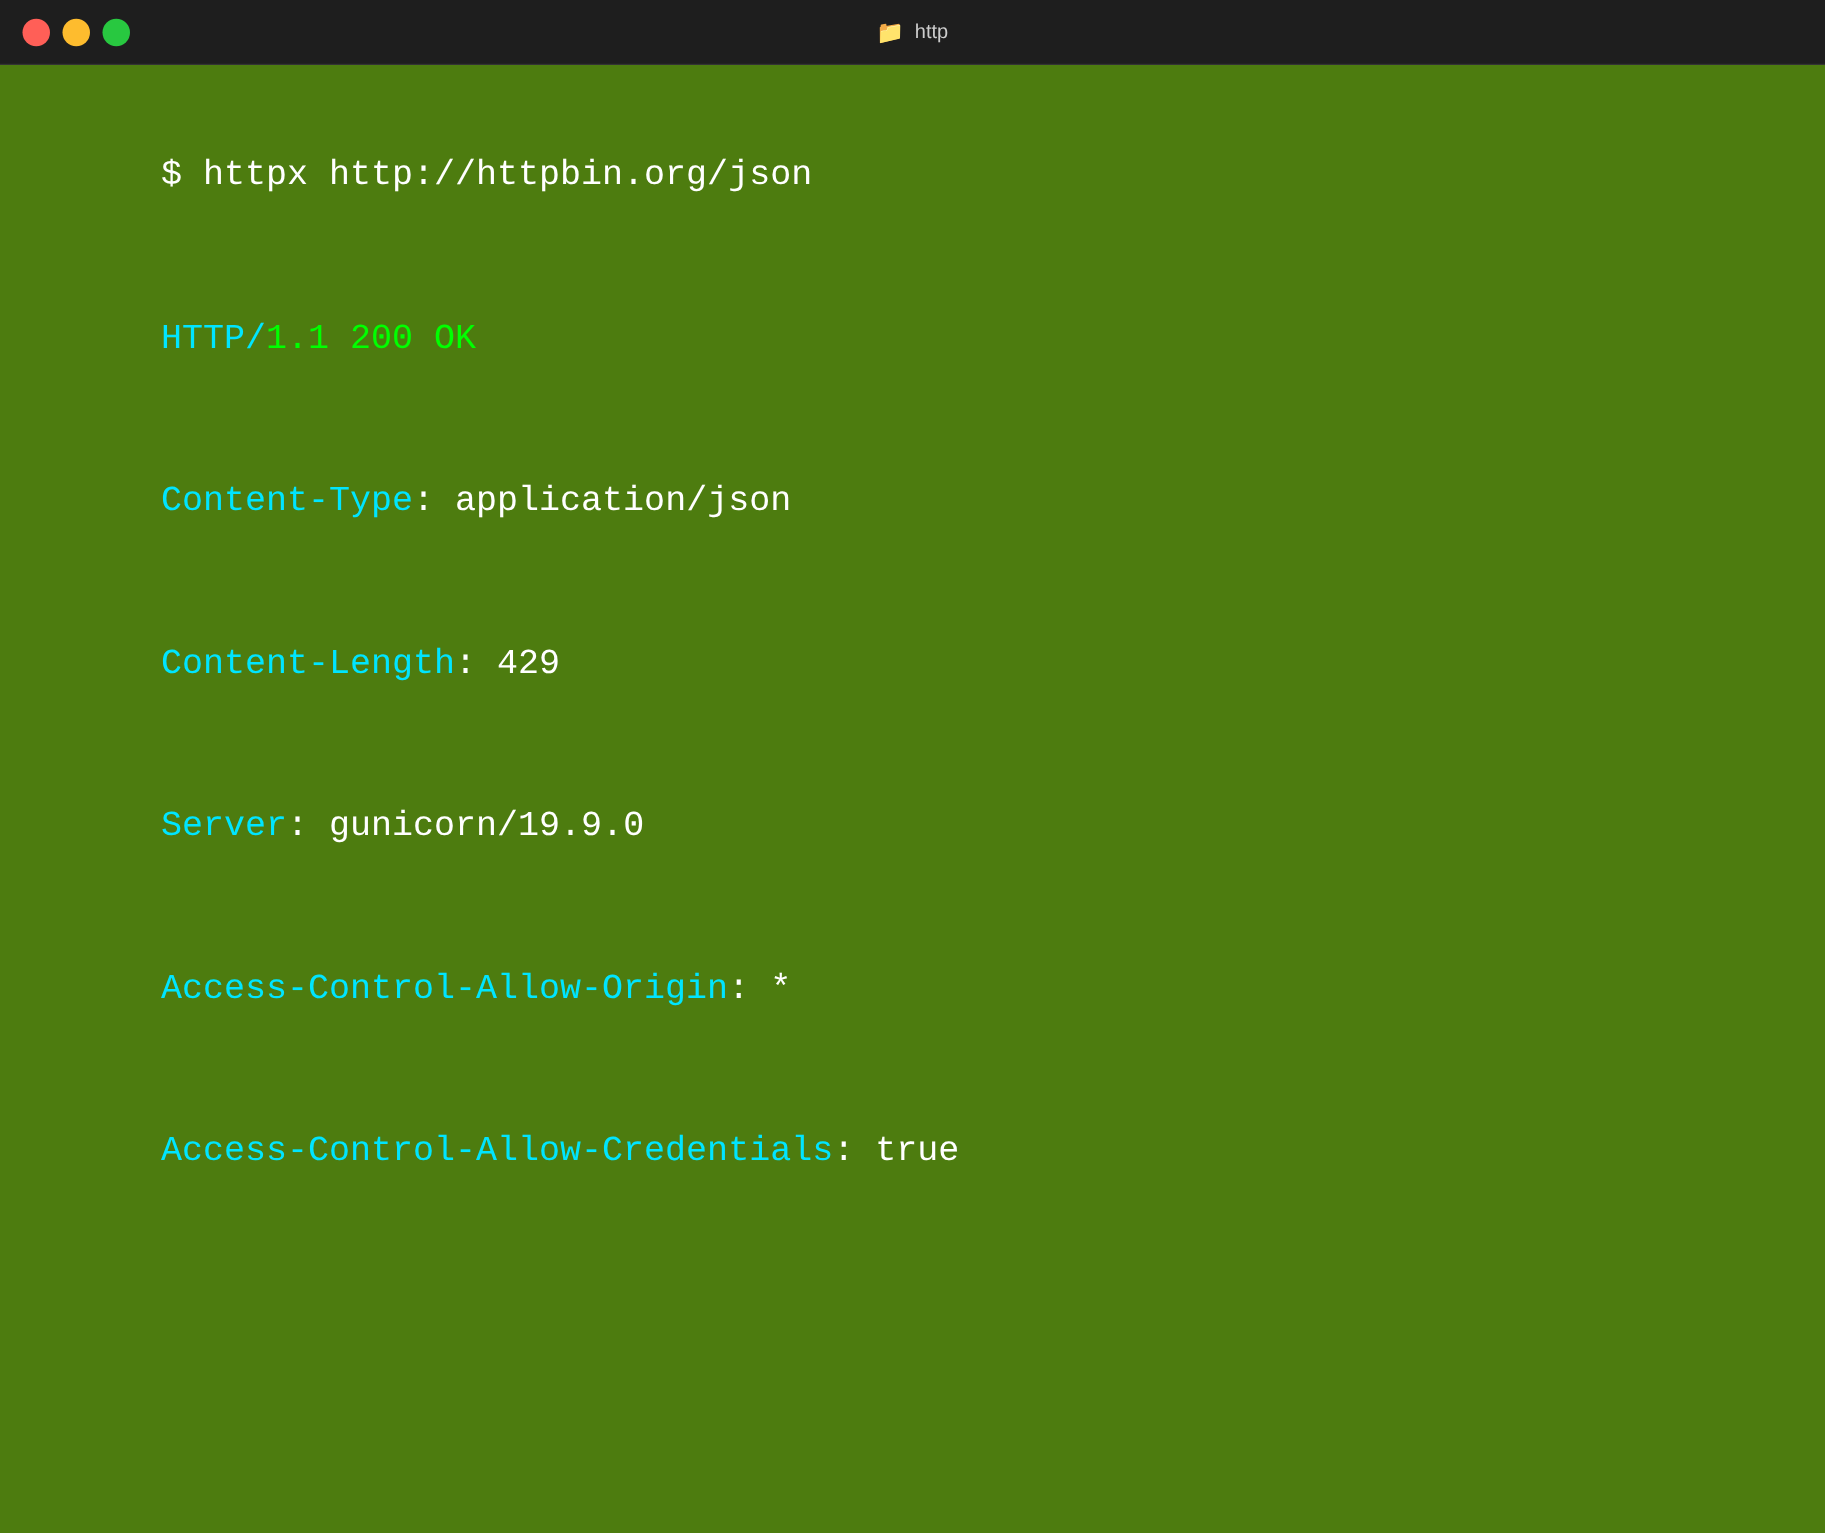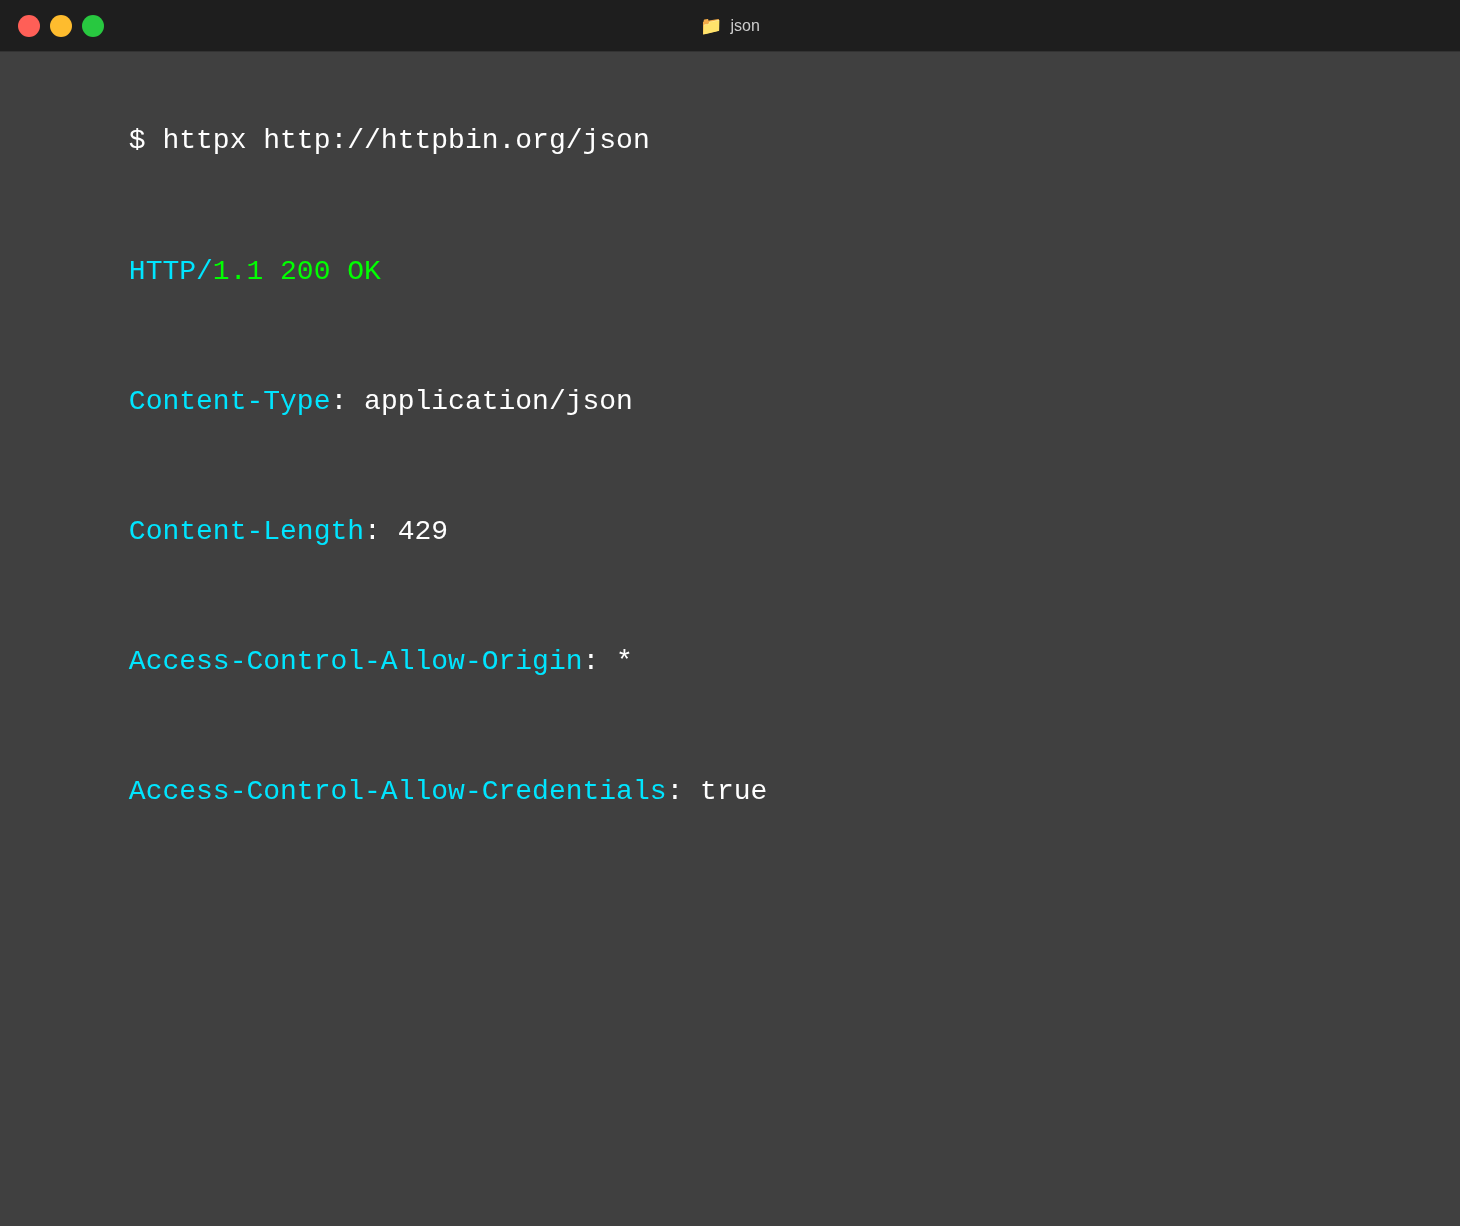--- a/index.html
+++ b/index.html
@@ -79,21 +79,21 @@
       align-items: center;
       gap: 8px;
     }
 
     .title-icon {
       font-size: 18px;
     }
 
     .terminal-body {
       flex: 1;
-      background: #404040;
+      background: #4d7c0f;
       padding: 24px 28px;
       overflow: hidden;
       line-height: 1.5;
     }
 
     .line {
       white-space: pre;
       display: block;
       line-height: 1.55;
     }
@@ -107,41 +107,44 @@
 
 <div class="window">
   <div class="titlebar">
     <div class="window-controls">
       <button class="btn-close"></button>
       <button class="btn-minimize"></button>
       <button class="btn-maximize"></button>
     </div>
     <div class="title-text">
       <span class="title-icon">📁</span>
-      <span>json</span>
+      <span>http</span>
     </div>
   </div>
 
   <div class="terminal-body">
 
     <span class="line">
       <span class="c-white">$ httpx http://httpbin.org/json</span>
     </span>
 
     <span class="line">
       <span class="c-cyan">HTTP/</span><span class="c-green">1.1 </span><span class="c-green">200</span><span class="c-green"> OK</span>
     </span>
 
     <span class="line">
       <span class="c-cyan">Content-Type</span><span class="c-white">: application/json</span>
     </span>
     <span class="line">
       <span class="c-cyan">Content-Length</span><span class="c-white">: 429</span>
     </span>
     <span class="line">
+      <span class="c-cyan">Server</span><span class="c-white">: gunicorn/19.9.0</span>
+    </span>
+    <span class="line">
       <span class="c-cyan">Access-Control-Allow-Origin</span><span class="c-white">: *</span>
     </span>
     <span class="line">
       <span class="c-cyan">Access-Control-Allow-Credentials</span><span class="c-white">: true</span>
     </span>
 
   </div>
 </div>
 
 </body></html>

